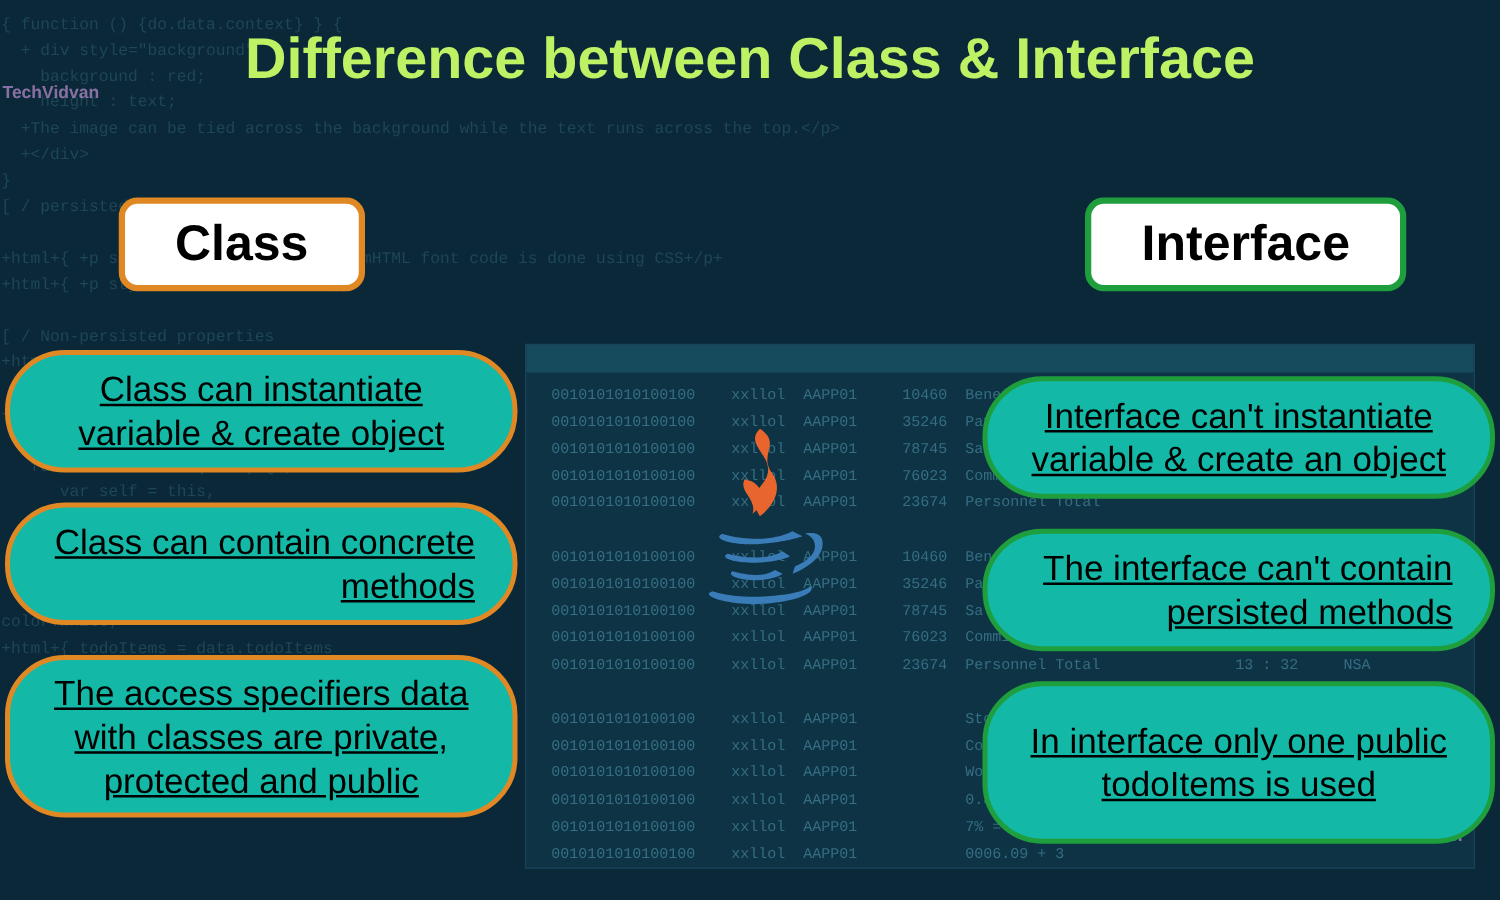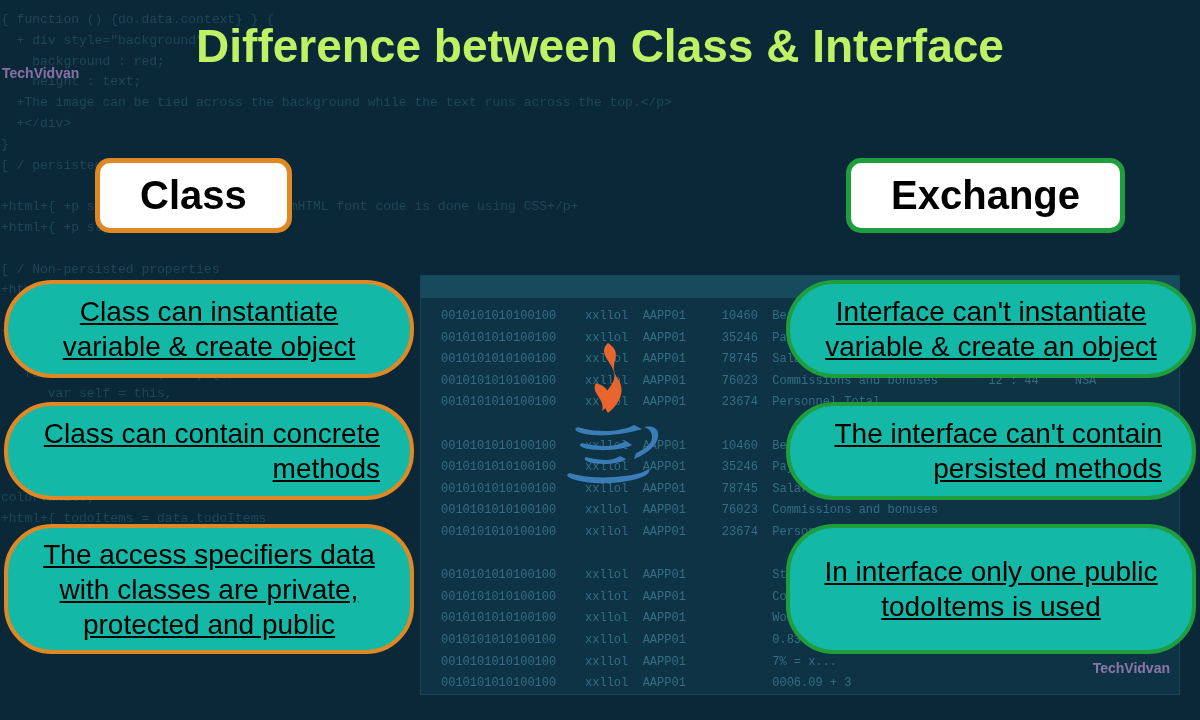--- a/index.html
+++ b/index.html
@@ -85,21 +85,21 @@
   align-items: center;
   justify-content: center;
   text-align: center;
   font-size: 28px;
   color: #000;
   padding: 14px 30px;
   line-height: 1.25;
   text-decoration: underline;
 }
 .pill-left { border: 4px solid #e08824; left: 4px; }
-.pill-right { border: 4px solid #1f9e3d; right: 4px; }
+.pill-right { border: 4px solid #1f9e3d; right: 4px; margin-top: 21px; }
 .row1 { top: 280px; height: 98px; }
 .row2 { top: 402px; height: 98px; text-align: right; }
 .row3 { top: 524px; height: 130px; }
 .watermark {
   position: absolute;
   color: #f0abfc;
   font-size: 14px;
   opacity: 0.55;
   font-weight: 600;
 }
@@ -161,21 +161,21 @@
 
 <div class="watermark" style="left:2px; top:65px;">TechVidvan</div>
 <div class="watermark" style="left:110px; top:335px;">TechVidvan</div>
 <div class="watermark" style="right:30px; top:660px;">TechVidvan</div>
 
 <div class="title">
   <span>Difference between Class &amp; Interface</span><br>
 </div>
 
 <div class="header-box header-class">Class</div>
-<div class="header-box header-interface">Exchange</div>
+<div class="header-box header-interface">Interface</div>
 
 <div class="pill pill-left row1">Class can instantiate variable &amp; create object</div>
 <div class="pill pill-left row2">Class can contain concrete methods</div>
 <div class="pill pill-left row3">The access specifiers data with classes are private, protected and public</div>
 
 <div class="pill pill-right row1">Interface can't instantiate variable &amp; create an object</div>
 <div class="pill pill-right row2">The interface can't contain persisted methods</div>
 <div class="pill pill-right row3">In interface only one public todoItems is used</div>
 
 <div class="java-logo">

